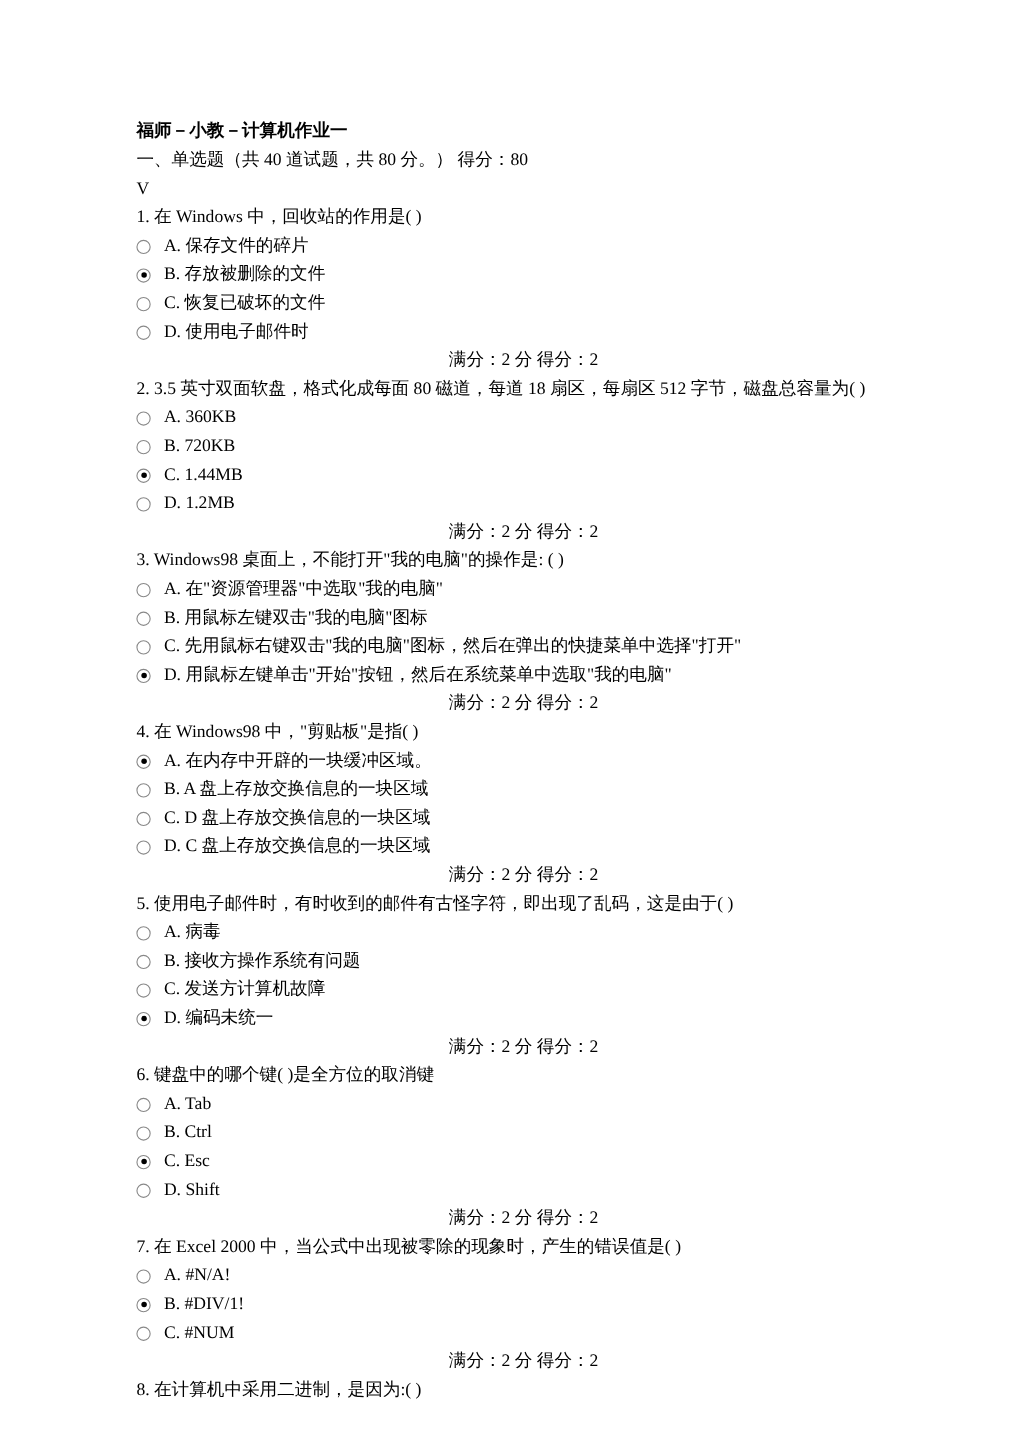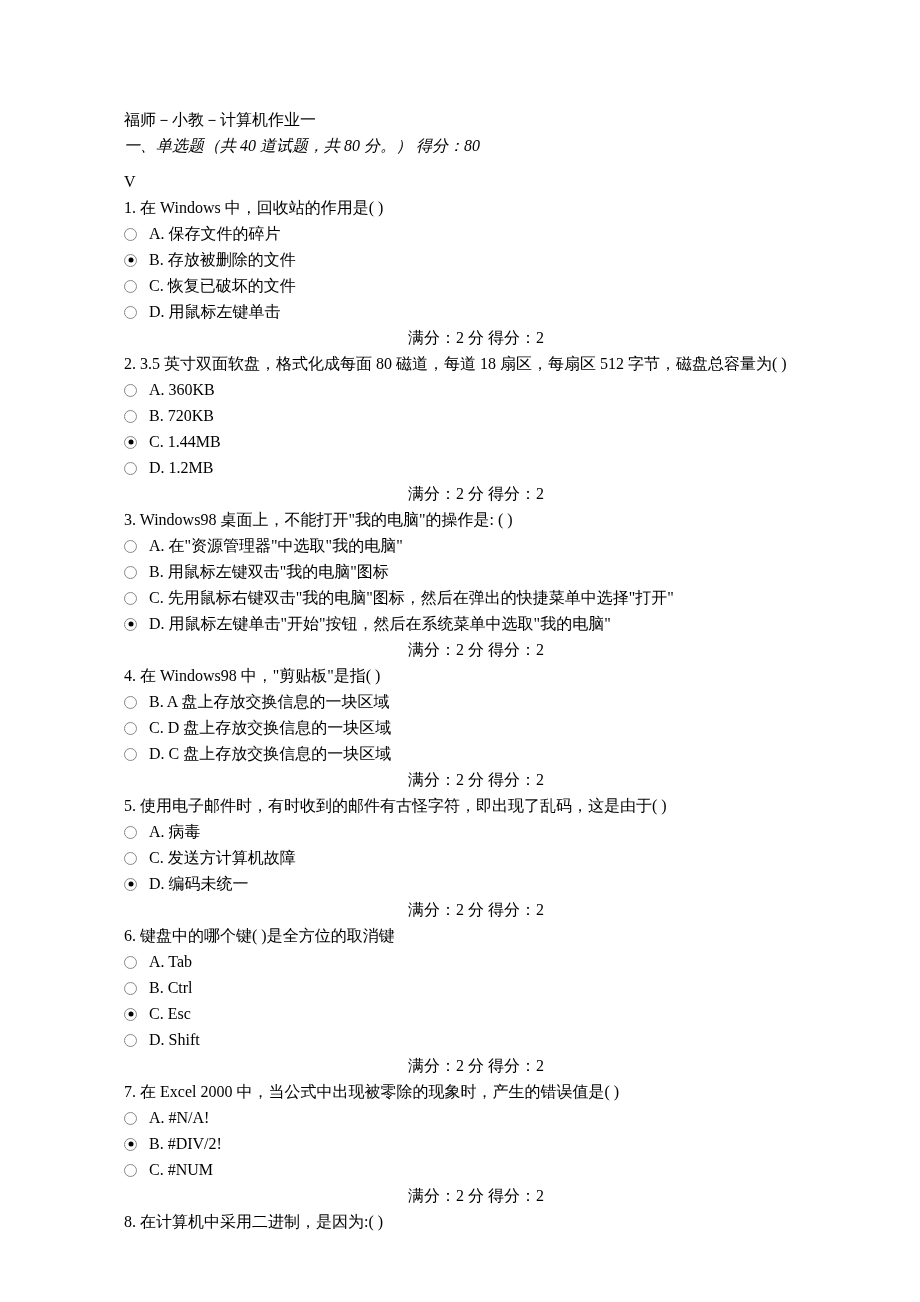--- a/index.html
+++ b/index.html
@@ -5,22 +5,22 @@
     * { margin: 0; padding: 0; box-sizing: border-box; }
     body {
       font-family: "SimSun", "宋体", serif;
       font-size: 16px;
       line-height: 1.5;
       color: #000;
       background: #fff;
       padding: 108px 124px 50px 124px;
       width: 920px;
     }
-    .header-line { margin-bottom: 2px; }
-    .section-header { margin-bottom: 12px; font-style: italic; }
+    .header-line { margin-bottom: 2px; font-weight: bold; }
+    .section-header { margin-bottom: 2px; }
     .v-line { margin-bottom: 2px; }
     .question { margin-bottom: 2px; }
     .q-stem { margin-bottom: 2px; }
     .option-row {
       display: flex;
       align-items: center;
       margin-bottom: 2px;
       padding-left: 0;
     }
     .radio {
@@ -71,21 +71,21 @@
       <div class="option-row">
         <span class="radio selected"></span>
         <span class="option-text">B. 存放被删除的文件</span>
       </div>
       <div class="option-row">
         <span class="radio"></span>
         <span class="option-text">C. 恢复已破坏的文件</span>
       </div>
       <div class="option-row">
         <span class="radio"></span>
-        <span class="option-text">D. 用鼠标左键单击</span>
+        <span class="option-text">D. 使用电子邮件时</span>
       </div>
       <div class="q-score">满分：2  分  得分：2</div>
     </div>
     <div class="question">
       <div class="q-stem">2. 3.5 英寸双面软盘，格式化成每面 80 磁道，每道 18 扇区，每扇区 512 字节，磁盘总容量为( )</div>
       <div class="option-row">
         <span class="radio"></span>
         <span class="option-text">A. 360KB</span>
       </div>
       <div class="option-row">
@@ -118,20 +118,24 @@
       </div>
       <div class="option-row">
         <span class="radio selected"></span>
         <span class="option-text">D. 用鼠标左键单击"开始"按钮，然后在系统菜单中选取"我的电脑"</span>
       </div>
       <div class="q-score">满分：2  分  得分：2</div>
     </div>
     <div class="question">
       <div class="q-stem">4. 在 Windows98 中，"剪贴板"是指( )</div>
       <div class="option-row">
+        <span class="radio selected"></span>
+        <span class="option-text">A. 在内存中开辟的一块缓冲区域。</span>
+      </div>
+      <div class="option-row">
         <span class="radio"></span>
         <span class="option-text">B. A 盘上存放交换信息的一块区域</span>
       </div>
       <div class="option-row">
         <span class="radio"></span>
         <span class="option-text">C. D 盘上存放交换信息的一块区域</span>
       </div>
       <div class="option-row">
         <span class="radio"></span>
         <span class="option-text">D. C 盘上存放交换信息的一块区域</span>
@@ -139,20 +143,24 @@
       <div class="q-score">满分：2  分  得分：2</div>
     </div>
     <div class="question">
       <div class="q-stem">5. 使用电子邮件时，有时收到的邮件有古怪字符，即出现了乱码，这是由于( )</div>
       <div class="option-row">
         <span class="radio"></span>
         <span class="option-text">A. 病毒</span>
       </div>
       <div class="option-row">
         <span class="radio"></span>
+        <span class="option-text">B. 接收方操作系统有问题</span>
+      </div>
+      <div class="option-row">
+        <span class="radio"></span>
         <span class="option-text">C. 发送方计算机故障</span>
       </div>
       <div class="option-row">
         <span class="radio selected"></span>
         <span class="option-text">D. 编码未统一</span>
       </div>
       <div class="q-score">满分：2  分  得分：2</div>
     </div>
     <div class="question">
       <div class="q-stem">6. 键盘中的哪个键( )是全方位的取消键</div>
@@ -175,21 +183,21 @@
       <div class="q-score">满分：2  分  得分：2</div>
     </div>
     <div class="question">
       <div class="q-stem">7. 在 Excel 2000 中，当公式中出现被零除的现象时，产生的错误值是( )</div>
       <div class="option-row">
         <span class="radio"></span>
         <span class="option-text">A. #N/A!</span>
       </div>
       <div class="option-row">
         <span class="radio selected"></span>
-        <span class="option-text">B. #DIV/2!</span>
+        <span class="option-text">B. #DIV/1!</span>
       </div>
       <div class="option-row">
         <span class="radio"></span>
         <span class="option-text">C. #NUM</span>
       </div>
       <div class="q-score">满分：2  分  得分：2</div>
     </div>
     <div class="question">
       <div class="q-stem">8. 在计算机中采用二进制，是因为:( )</div>
     </div>

